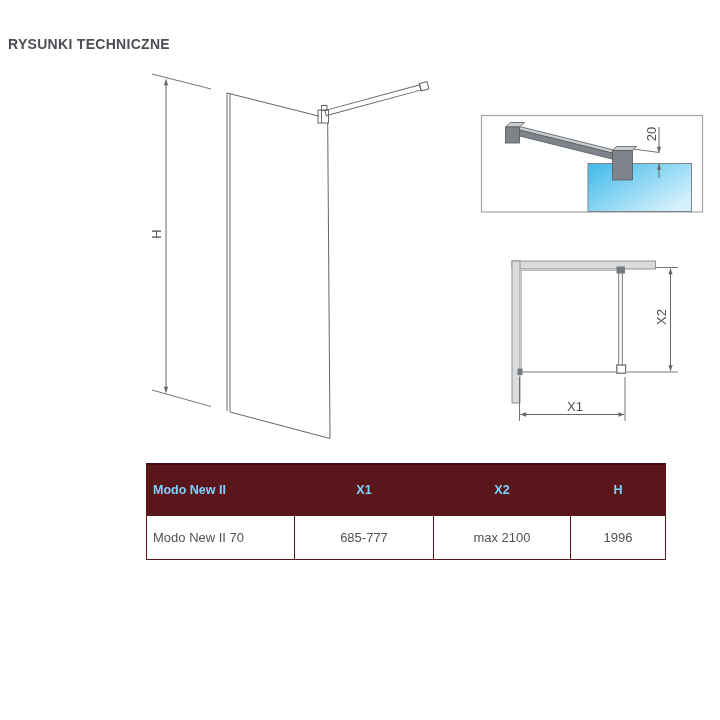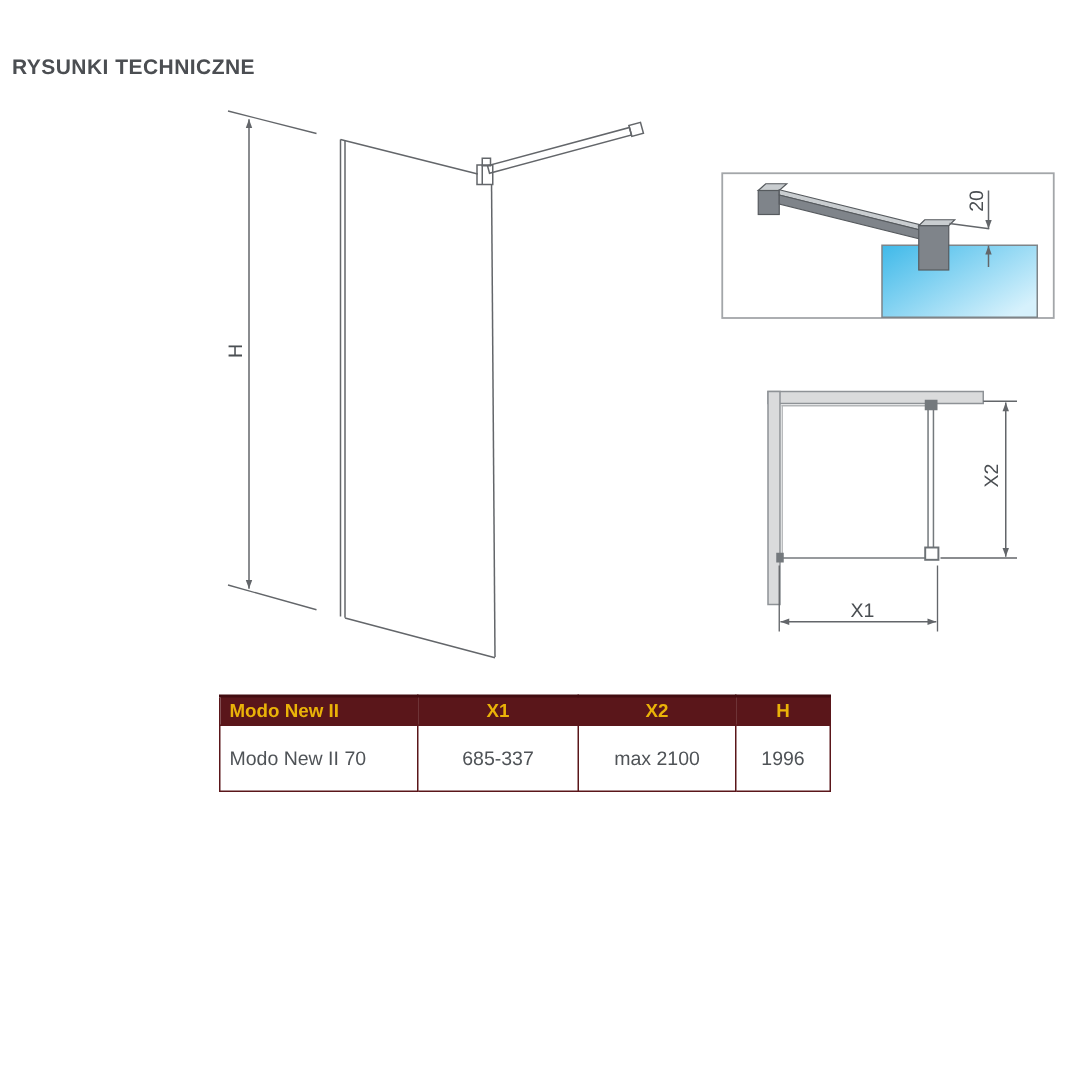--- a/index.html
+++ b/index.html
@@ -15,23 +15,23 @@
   .dimtxt{fill:var(--dim-text);font-family:"Liberation Sans",sans-serif;font-size:13px;}
   .wall{fill:var(--wall-fill);stroke:var(--wall-stroke);stroke-width:1;}
   .metal{fill:var(--metal);stroke:var(--metal-dark);stroke-width:.8;}
   .metal-top{fill:var(--metal-light);stroke:var(--metal-dark);stroke-width:.8;}
   .darkln{stroke:#74797d;stroke-width:1;fill:none;}
   .darkfill{fill:#74797d;}
   .box{fill:#fff;stroke:#a3a6a9;stroke-width:1.2;}
   table.dims{position:absolute;left:146px;top:463px;border-collapse:collapse;
              border:1px solid var(--table-border);border-top:2px solid #420c10;
              font-family:"Liberation Sans",sans-serif;}
-  table.dims th{background:var(--table-header-bg);color:#eab308;font-size:12.5px;
+  table.dims th{background:var(--table-header-bg);color:#7dd3fc;font-size:12.5px;
                 font-weight:bold;height:18px;border:1px solid var(--table-border);
-                text-align:center;padding:0;}
+                text-align:center;padding:16px;}
   table.dims td{background:#ffffff;color:var(--table-text);font-size:13px;height:19px;
                 border:1px solid var(--table-border);text-align:center;padding:12px;}
   table.dims th.c0,table.dims td.c0{text-align:left;padding-left:6px;}
   .w0{width:125px;} .w1{width:106px;} .w2{width:104px;} .w3{width:62px;}
 </style>
 </head>
 <body>
 
 <div class="page">
 
@@ -139,20 +139,20 @@
       <tr>
         <th class="c0 w0">Modo New II</th>
         <th class="w1">X1</th>
         <th class="w2">X2</th>
         <th class="w3">H</th>
       </tr>
     </thead>
     <tbody>
       <tr>
         <td class="c0">Modo New II 70</td>
-        <td>685-337</td>
+        <td>685-777</td>
         <td>max 2100</td>
         <td>1996</td>
       </tr>
     </tbody>
   </table>
 
 </div>
 
 </body></html>

